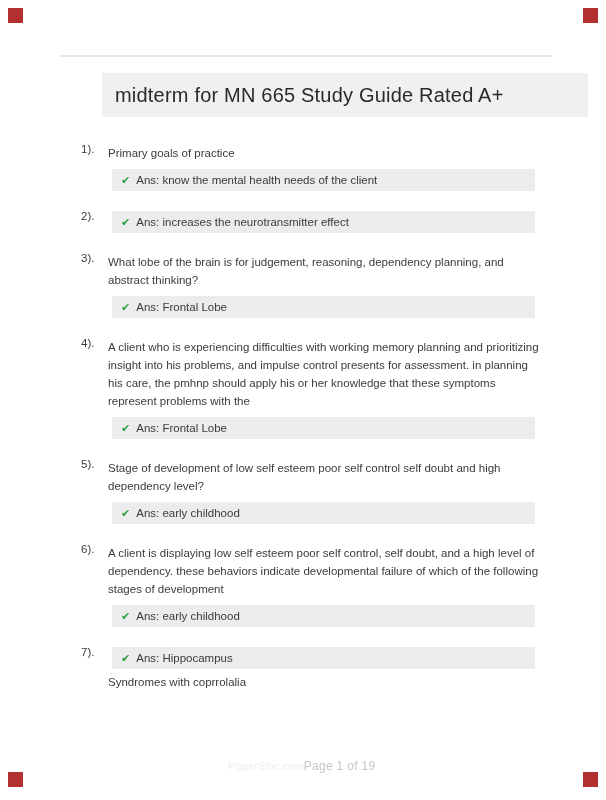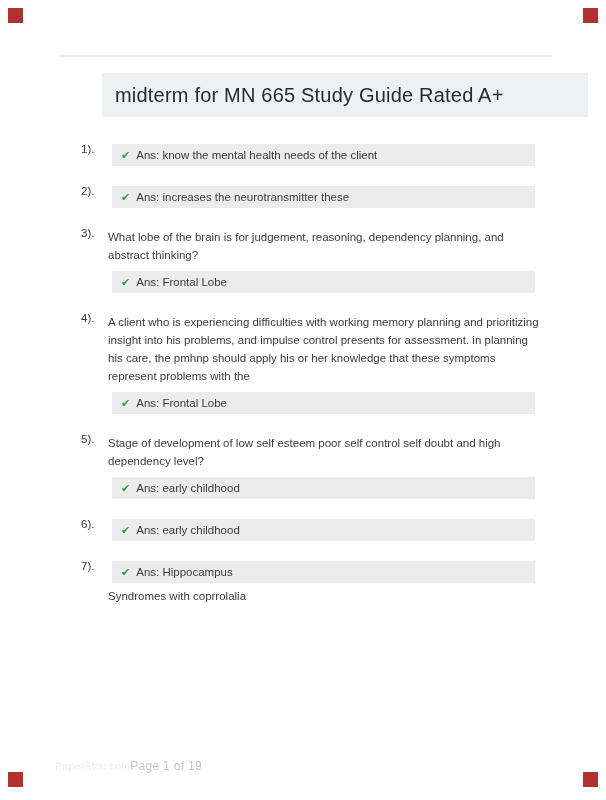--- a/index.html
+++ b/index.html
@@ -57,21 +57,21 @@
   }
   .ans-text{font-size:11.5px;line-height:14px;color:#3b3b3b;}
 
   .next-q{
     margin-top:4px;padding-left:45px;
     font-size:11.5px;line-height:18px;color:#3b3b3b;
   }
 
   .footer{
     position:absolute;left:55px;right:57px;top:759px;
-    display:flex;justify-content:flex-start;align-items:baseline;
+    display:flex;justify-content:center;align-items:baseline;
   }
   .watermark{font-size:11px;color:#ededed;}
   .pageno{font-size:12px;color:#c6c6c6;letter-spacing:.3px;}
 </style>
 </head>
 <body>
 
 <div class="page">
 
   <div class="corner tl"></div>
@@ -83,34 +83,35 @@
 
   <div class="title-bar">
     <span class="title-text">midterm for MN 665 Study Guide Rated A+</span>
   </div>
 
   <div class="content" id="question-list">
 
   <div class="q-item">
     <div class="q-row">
       <span class="q-num">1).</span>
+      <div class="q-text">Primary goals of practice</div>
     </div>
     <div class="ans-box">
       <span class="check">✔</span>
       <span class="ans-text">Ans: know the mental health needs of the client</span>
     </div>
   </div>
 
   <div class="q-item">
     <div class="q-row">
       <span class="q-num">2).</span>
     </div>
     <div class="ans-box">
       <span class="check">✔</span>
-      <span class="ans-text">Ans: increases the neurotransmitter these</span>
+      <span class="ans-text">Ans: increases the neurotransmitter effect</span>
     </div>
   </div>
 
   <div class="q-item">
     <div class="q-row">
       <span class="q-num">3).</span>
       <div class="q-text">What lobe of the brain is for judgement, reasoning, dependency planning, and abstract thinking?</div>
     </div>
     <div class="ans-box">
       <span class="check">✔</span>
@@ -136,20 +137,21 @@
     </div>
     <div class="ans-box">
       <span class="check">✔</span>
       <span class="ans-text">Ans: early childhood</span>
     </div>
   </div>
 
   <div class="q-item">
     <div class="q-row">
       <span class="q-num">6).</span>
+      <div class="q-text">A client is displaying low self esteem poor self control, self doubt, and a high level of dependency. these behaviors indicate developmental failure of which of the following stages of development</div>
     </div>
     <div class="ans-box">
       <span class="check">✔</span>
       <span class="ans-text">Ans: early childhood</span>
     </div>
   </div>
 
   <div class="q-item">
     <div class="q-row">
       <span class="q-num">7).</span>

